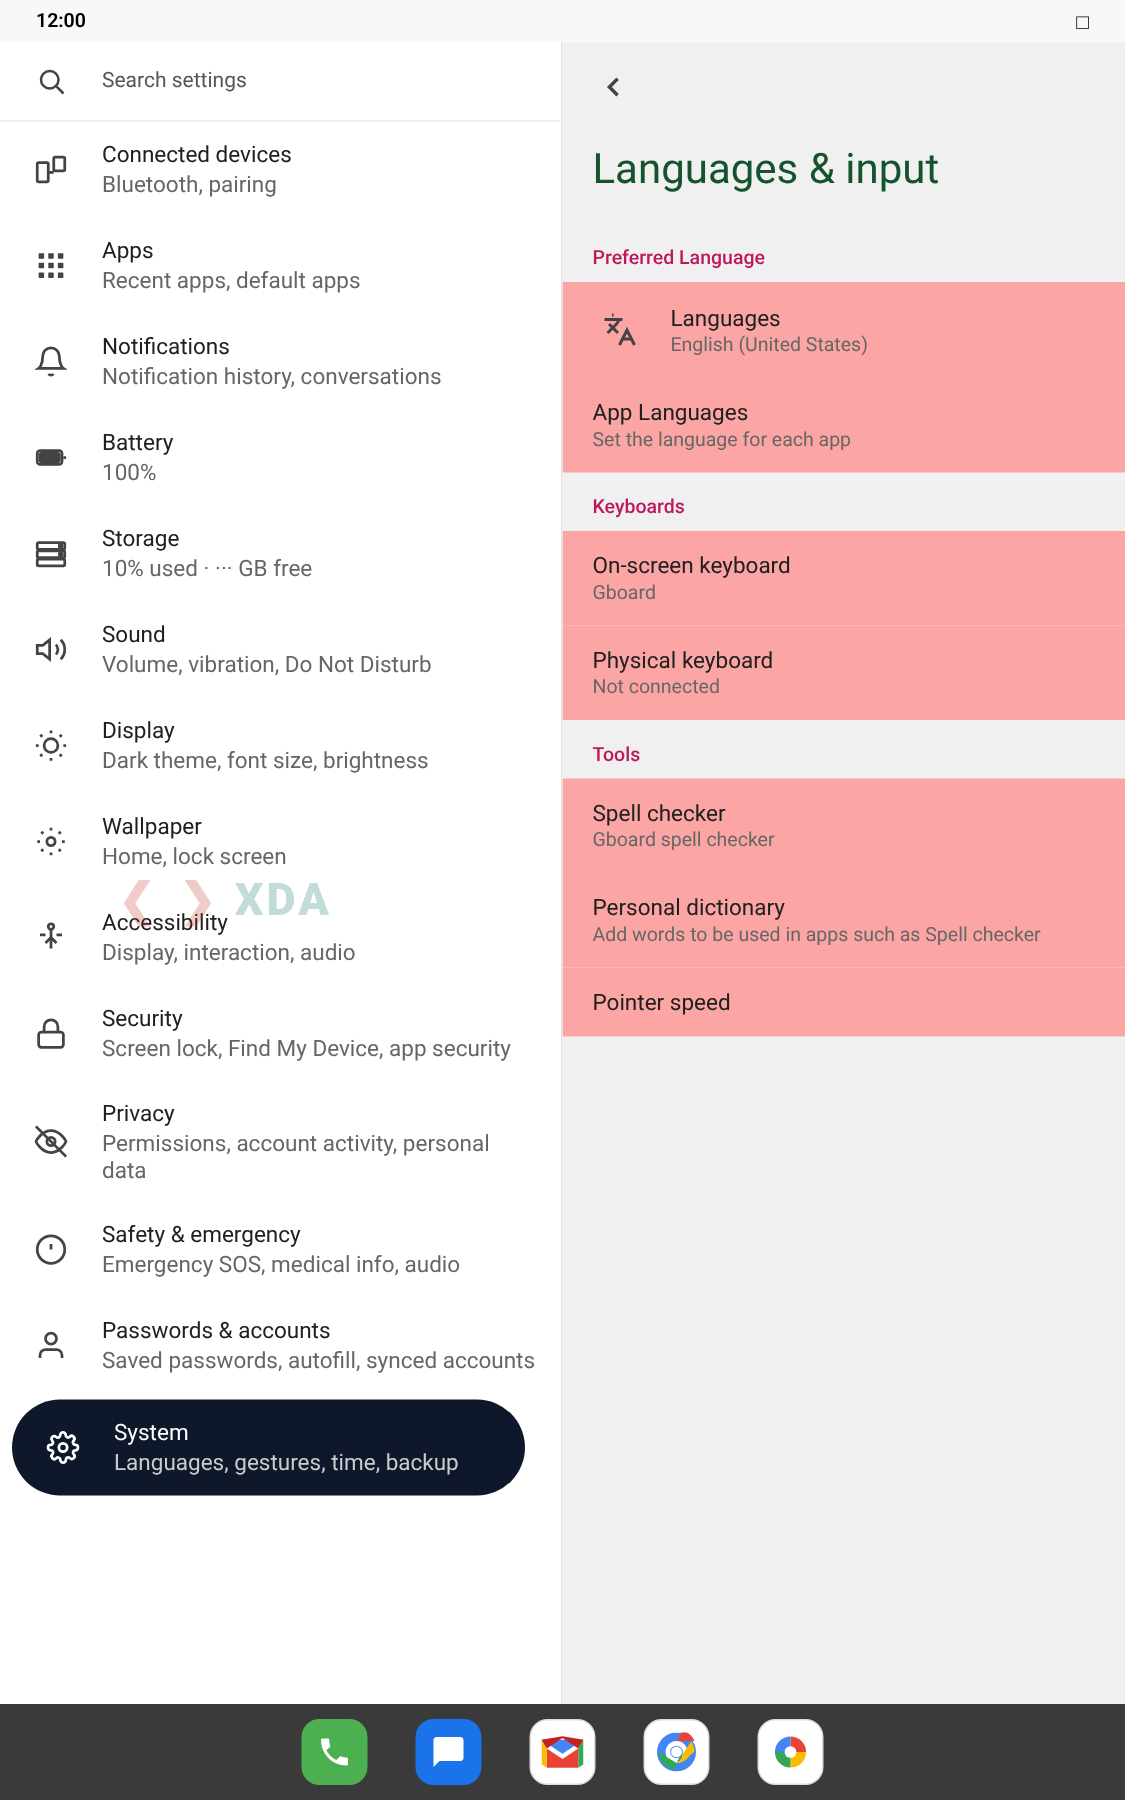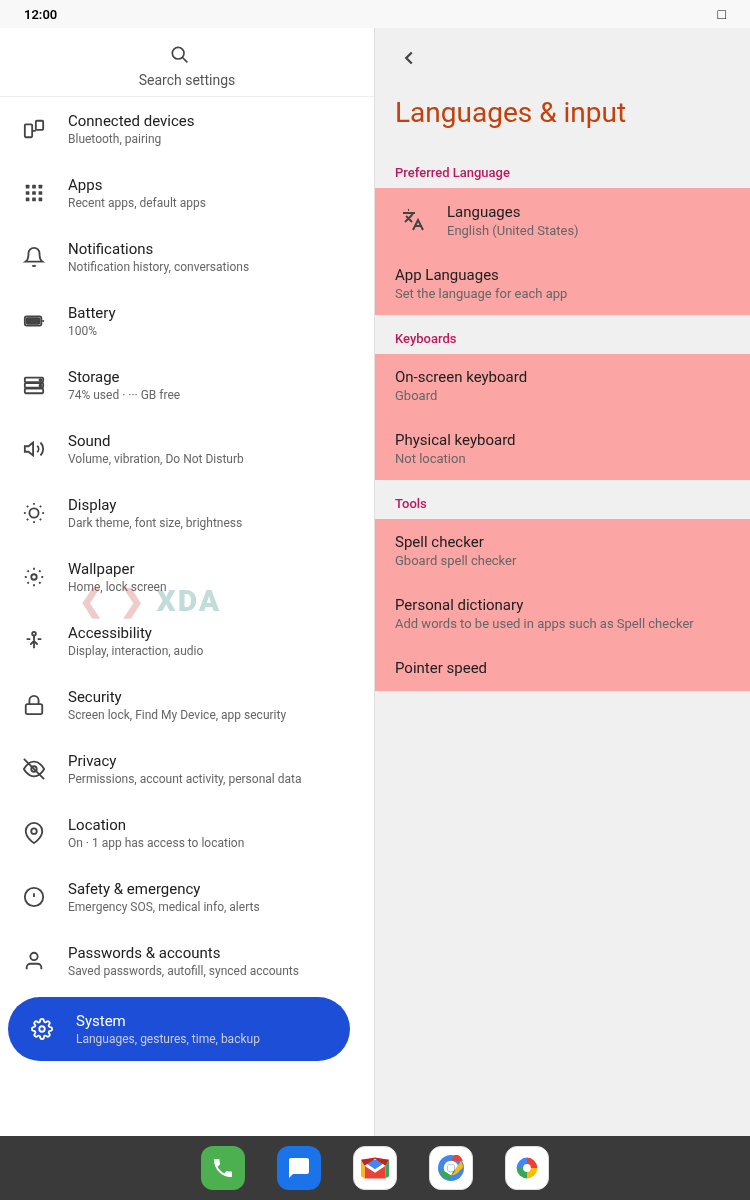--- a/index.html
+++ b/index.html
@@ -78,21 +78,21 @@
       font-size: 20px;
       color: #444;
     }
     .item-text {}
     .item-title {
       font-size: 15px;
       color: #202020;
       font-weight: 400;
     }
     .item-subtitle {
-      font-size: 12px;
+      font-size: 15px;
       color: #666;
       margin-top: 2px;
     }
 
     
     .right-panel {
       flex: 1;
       background: #f0f0f0;
       overflow-y: auto;
     }
@@ -108,21 +108,21 @@
       display: flex;
       align-items: center;
       justify-content: center;
       cursor: pointer;
       border-radius: 50%;
     }
 
     .right-title {
       font-size: 28px;
       font-weight: 400;
-      color: #c2410c;
+      color: #14532d;
       padding: 8px 20px 20px;
     }
 
     .section-header {
       font-size: 13px;
       font-weight: 500;
       color: #be185d;
       padding: 16px 20px 8px;
     }
 
@@ -208,21 +208,21 @@
   <span class="status-time">12:00</span>
   <div class="status-icons">
     <span style="font-size:14px;">□</span>
   </div>
 </div>
 
 <div class="main-container">
 
   <div class="left-panel">
 
-    <div class="settings-item" style="border-bottom:1px solid #eee; padding:8px 16px; min-height:44px;flex-direction:column;">
+    <div class="settings-item" style="border-bottom:1px solid #eee; padding:8px 16px; min-height:44px;">
       <div class="item-icon">
         <svg width="20" height="20" viewBox="0 0 24 24" fill="none" stroke="#444" stroke-width="2">
           <circle cx="11" cy="11" r="7"></circle>
           <line x1="16.5" y1="16.5" x2="22" y2="22"></line>
         </svg>
       </div>
       <div class="item-text">
         <div class="item-title" style="color:#555; font-size:14px;">Search settings</div>
       </div>
     </div>
@@ -293,21 +293,21 @@
         <svg width="22" height="22" viewBox="0 0 24 24" fill="none" stroke="#444" stroke-width="2">
           <rect x="2" y="4" width="20" height="5" rx="1"></rect>
           <rect x="2" y="10" width="20" height="5" rx="1"></rect>
           <rect x="2" y="16" width="20" height="5" rx="1"></rect>
           <circle cx="19" cy="6.5" r="1" fill="#444"></circle>
           <circle cx="19" cy="12.5" r="1" fill="#444"></circle>
         </svg>
       </div>
       <div class="item-text">
         <div class="item-title">Storage</div>
-        <div class="item-subtitle">74% used · ··· GB free</div>
+        <div class="item-subtitle">10% used · ··· GB free</div>
       </div>
     </div>
 
     <div class="settings-item">
       <div class="item-icon">
         <svg width="22" height="22" viewBox="0 0 24 24" fill="none" stroke="#444" stroke-width="2">
           <polygon points="11 5 6 9 2 9 2 15 6 15 11 19 11 5"></polygon>
           <path d="M15.54 8.46a5 5 0 0 1 0 7.07"></path>
           <path d="M19.07 4.93a10 10 0 0 1 0 14.14"></path>
         </svg>
@@ -385,62 +385,50 @@
           <circle cx="12" cy="12" r="3"></circle>
           <line x1="1" y1="1" x2="23" y2="23"></line>
         </svg>
       </div>
       <div class="item-text">
         <div class="item-title">Privacy</div>
         <div class="item-subtitle">Permissions, account activity, personal data</div>
       </div>
     </div>
 
-    <div class="settings-item">
-      <div class="item-icon">
-        <svg width="22" height="22" viewBox="0 0 24 24" fill="none" stroke="#444" stroke-width="2">
-          <path d="M21 10c0 7-9 13-9 13s-9-6-9-13a9 9 0 0 1 18 0z"></path>
-          <circle cx="12" cy="10" r="3"></circle>
-        </svg>
-      </div>
-      <div class="item-text">
-        <div class="item-title">Location</div>
-        <div class="item-subtitle">On · 1 app has access to location</div>
-      </div>
-    </div>
 
     <div class="settings-item">
       <div class="item-icon">
         <svg width="22" height="22" viewBox="0 0 24 24" fill="none" stroke="#444" stroke-width="2">
           <circle cx="12" cy="12" r="10"></circle>
           <line x1="12" y1="8" x2="12" y2="12"></line>
           <line x1="12" y1="16" x2="12.01" y2="16"></line>
         </svg>
       </div>
       <div class="item-text">
         <div class="item-title">Safety &amp; emergency</div>
-        <div class="item-subtitle">Emergency SOS, medical info, alerts</div>
+        <div class="item-subtitle">Emergency SOS, medical info, audio</div>
       </div>
     </div>
 
     <div class="settings-item">
       <div class="item-icon">
         <svg width="22" height="22" viewBox="0 0 24 24" fill="none" stroke="#444" stroke-width="2">
           <path d="M20 21v-2a4 4 0 0 0-4-4H8a4 4 0 0 0-4 4v2"></path>
           <circle cx="12" cy="7" r="4"></circle>
         </svg>
       </div>
       <div class="item-text">
         <div class="item-title">Passwords &amp; accounts</div>
         <div class="item-subtitle">Saved passwords, autofill, synced accounts</div>
       </div>
     </div>
 
     <div style="padding: 4px 8px;">
-      <div class="settings-item active" style="background:#1d4ed8; border-radius:40px; margin:0;">
+      <div class="settings-item active" style="background:#0f172a; border-radius:40px; margin:0;">
         <div class="item-icon">
           <svg width="22" height="22" viewBox="0 0 24 24" fill="none" stroke="#fff" stroke-width="2">
             <circle cx="12" cy="12" r="3"></circle>
             <path d="M19.4 15a1.65 1.65 0 0 0 .33 1.82l.06.06a2 2 0 0 1-2.83 2.83l-.06-.06a1.65 1.65 0 0 0-1.82-.33 1.65 1.65 0 0 0-1 1.51V21a2 2 0 0 1-4 0v-.09A1.65 1.65 0 0 0 9 19.4a1.65 1.65 0 0 0-1.82.33l-.06.06a2 2 0 0 1-2.83-2.83l.06-.06A1.65 1.65 0 0 0 4.68 15a1.65 1.65 0 0 0-1.51-1H3a2 2 0 0 1 0-4h.09A1.65 1.65 0 0 0 4.6 9a1.65 1.65 0 0 0-.33-1.82l-.06-.06a2 2 0 0 1 2.83-2.83l.06.06A1.65 1.65 0 0 0 9 4.68a1.65 1.65 0 0 0 1-1.51V3a2 2 0 0 1 4 0v.09a1.65 1.65 0 0 0 1 1.51 1.65 1.65 0 0 0 1.82-.33l.06-.06a2 2 0 0 1 2.83 2.83l-.06.06A1.65 1.65 0 0 0 19.4 9a1.65 1.65 0 0 0 1.51 1H21a2 2 0 0 1 0 4h-.09a1.65 1.65 0 0 0-1.51 1z"></path>
           </svg>
         </div>
         <div class="item-text">
           <div class="item-title" style="color:#fff;">System</div>
           <div class="item-subtitle" style="color:#ccc;">Languages, gestures, time, backup</div>
         </div>
@@ -492,21 +480,21 @@
     <div class="right-item">
       <div class="right-item-text">
         <div class="right-item-title">On-screen keyboard</div>
         <div class="right-item-subtitle">Gboard</div>
       </div>
     </div>
 
     <div class="right-item">
       <div class="right-item-text">
         <div class="right-item-title">Physical keyboard</div>
-        <div class="right-item-subtitle">Not location</div>
+        <div class="right-item-subtitle">Not connected</div>
       </div>
     </div>
 
     <div class="section-header">Tools</div>
 
     <div class="right-item">
       <div class="right-item-text">
         <div class="right-item-title">Spell checker</div>
         <div class="right-item-subtitle">Gboard spell checker</div>
       </div>

